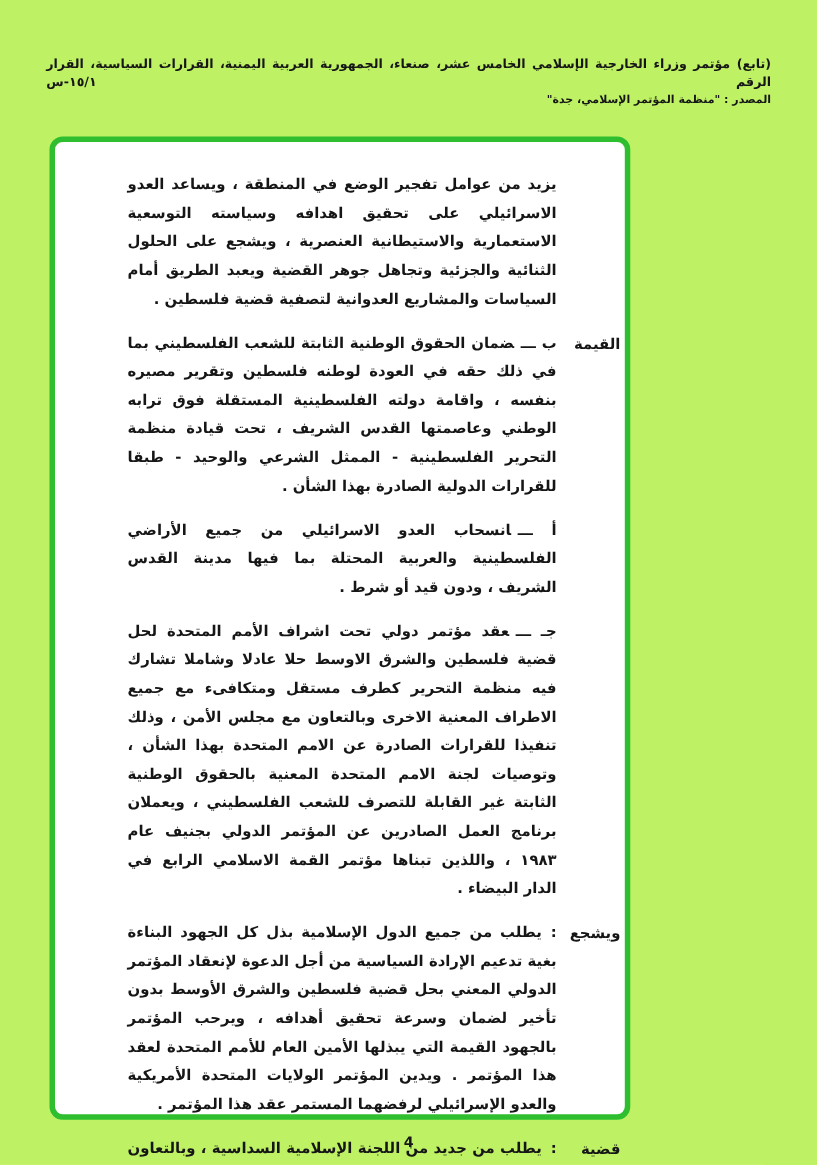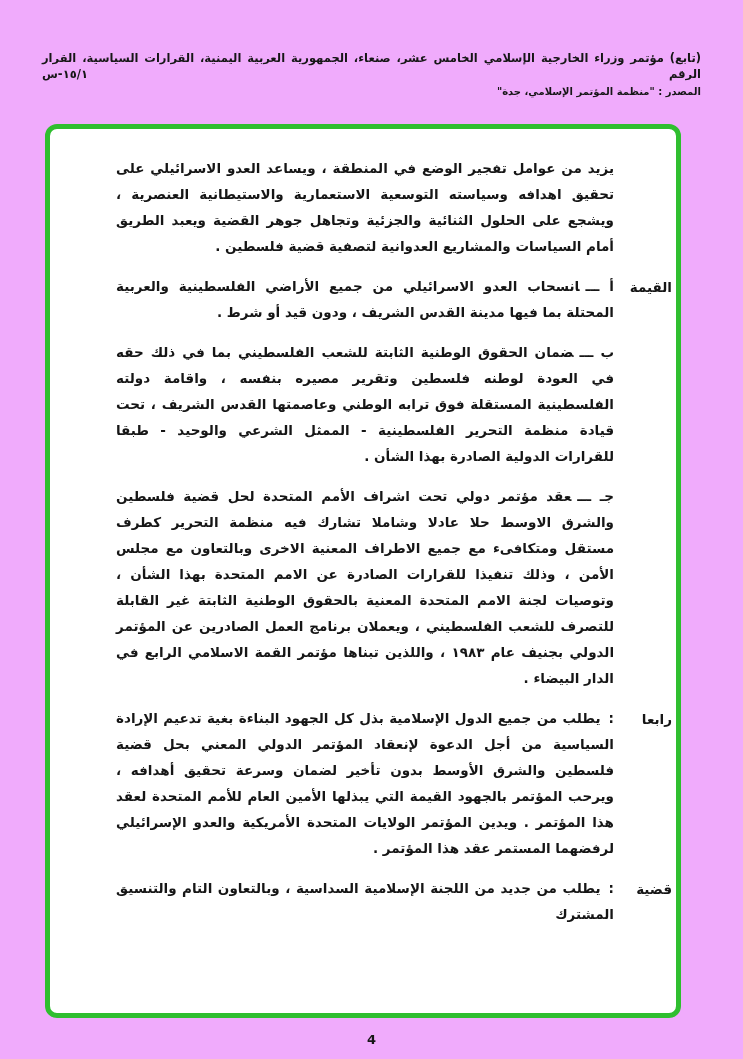--- a/index.html
+++ b/index.html
@@ -4,21 +4,21 @@
 <style>
   html, body {
     margin: 0;
     padding: 0;
     background: #ffffff;
   }
   .page {
     position: relative;
     width: 743px;
     height: 1059px;
-    background: #f0abfc;
+    background: #bef264;
     overflow: hidden;
     font-family: "DejaVu Sans", sans-serif;
     color: #161616;
   }
   
   .header {
     position: absolute;
     top: 50px;
     right: 42px;
     left: 42px;
@@ -37,21 +37,21 @@
     margin-top: 4px;
     font-size: 10px;
     font-weight: 700;
     text-align: right;
   }
   
   .frame {
     position: absolute;
     left: 45px;
     top: 124px;
-    width: 636px;
+    width: 528px;
     height: 894px;
     border: 5px solid #2fbe2f;
     border-radius: 12px;
     box-sizing: border-box;
     background: #ffffff;
   }
   .content {
     position: absolute;
     top: 26px;
     right: 62px;
@@ -109,29 +109,29 @@
   </div>
 
   <div class="frame">
     <div class="content">
 
       <p class="para">يزيد من عوامل تفجير الوضع في المنطقة ، ويساعد العدو الاسرائيلي على تحقيق اهدافه وسياسته التوسعية الاستعمارية والاستيطانية العنصرية ، ويشجع على الحلول الثنائية والجزئية وتجاهل جوهر القضية ويعبد الطريق أمام السياسات والمشاريع العدوانية لتصفية قضية فلسطين .</p>
 
       <div class="section">
         <span class="section-label">القيمة</span>
 
+        <div class="subitem"><span class="marker">ب ـــ</span><span>ضمان الحقوق الوطنية الثابتة للشعب الفلسطيني بما في ذلك حقه في العودة لوطنه فلسطين وتقرير مصيره بنفسه ، واقامة دولته الفلسطينية المستقلة فوق ترابه الوطني وعاصمتها القدس الشريف ، تحت قيادة منظمة التحرير الفلسطينية - الممثل الشرعي والوحيد - طبقا للقرارات الدولية الصادرة بهذا الشأن .</span></div>
+
         <div class="subitem"><span class="marker">أ ـــ</span><span>انسحاب العدو الاسرائيلي من جميع الأراضي الفلسطينية والعربية المحتلة بما فيها مدينة القدس الشريف ، ودون قيد أو شرط .</span></div>
-
-        <div class="subitem"><span class="marker">ب ـــ</span><span>ضمان الحقوق الوطنية الثابتة للشعب الفلسطيني بما في ذلك حقه في العودة لوطنه فلسطين وتقرير مصيره بنفسه ، واقامة دولته الفلسطينية المستقلة فوق ترابه الوطني وعاصمتها القدس الشريف ، تحت قيادة منظمة التحرير الفلسطينية - الممثل الشرعي والوحيد - طبقا للقرارات الدولية الصادرة بهذا الشأن .</span></div>
 
         <div class="subitem"><span class="marker">جـ ـــ</span><span>عقد مؤتمر دولي تحت اشراف الأمم المتحدة لحل قضية فلسطين والشرق الاوسط حلا عادلا وشاملا تشارك فيه منظمة التحرير كطرف مستقل ومتكافىء مع جميع الاطراف المعنية الاخرى وبالتعاون مع مجلس الأمن ، وذلك تنفيذا للقرارات الصادرة عن الامم المتحدة بهذا الشأن ، وتوصيات لجنة الامم المتحدة المعنية بالحقوق الوطنية الثابتة غير القابلة للتصرف للشعب الفلسطيني ، ويعملان برنامج العمل الصادرين عن المؤتمر الدولي بجنيف عام ١٩٨٣ ، واللذين تبناها مؤتمر القمة الاسلامي الرابع في الدار البيضاء .</span></div>
       </div>
 
       <div class="section">
-        <span class="section-label">رابعا</span>
+        <span class="section-label">ويشجع</span>
         <p class="para section-text"><span class="colon">:</span><span>يطلب من جميع الدول الإسلامية بذل كل الجهود البناءة بغية تدعيم الإرادة السياسية من أجل الدعوة لإنعقاد المؤتمر الدولي المعني بحل قضية فلسطين والشرق الأوسط بدون تأخير لضمان وسرعة تحقيق أهدافه ، ويرحب المؤتمر بالجهود القيمة التي يبذلها الأمين العام للأمم المتحدة لعقد هذا المؤتمر . ويدين المؤتمر الولايات المتحدة الأمريكية والعدو الإسرائيلي لرفضهما المستمر عقد هذا المؤتمر .</span></p>
       </div>
 
       <div class="section">
         <span class="section-label">قضية</span>
         <p class="para section-text"><span class="colon">:</span><span>يطلب من جديد من اللجنة الإسلامية السداسية ، وبالتعاون التام والتنسيق المشترك</span></p>
       </div>
 
     </div>
   </div>

